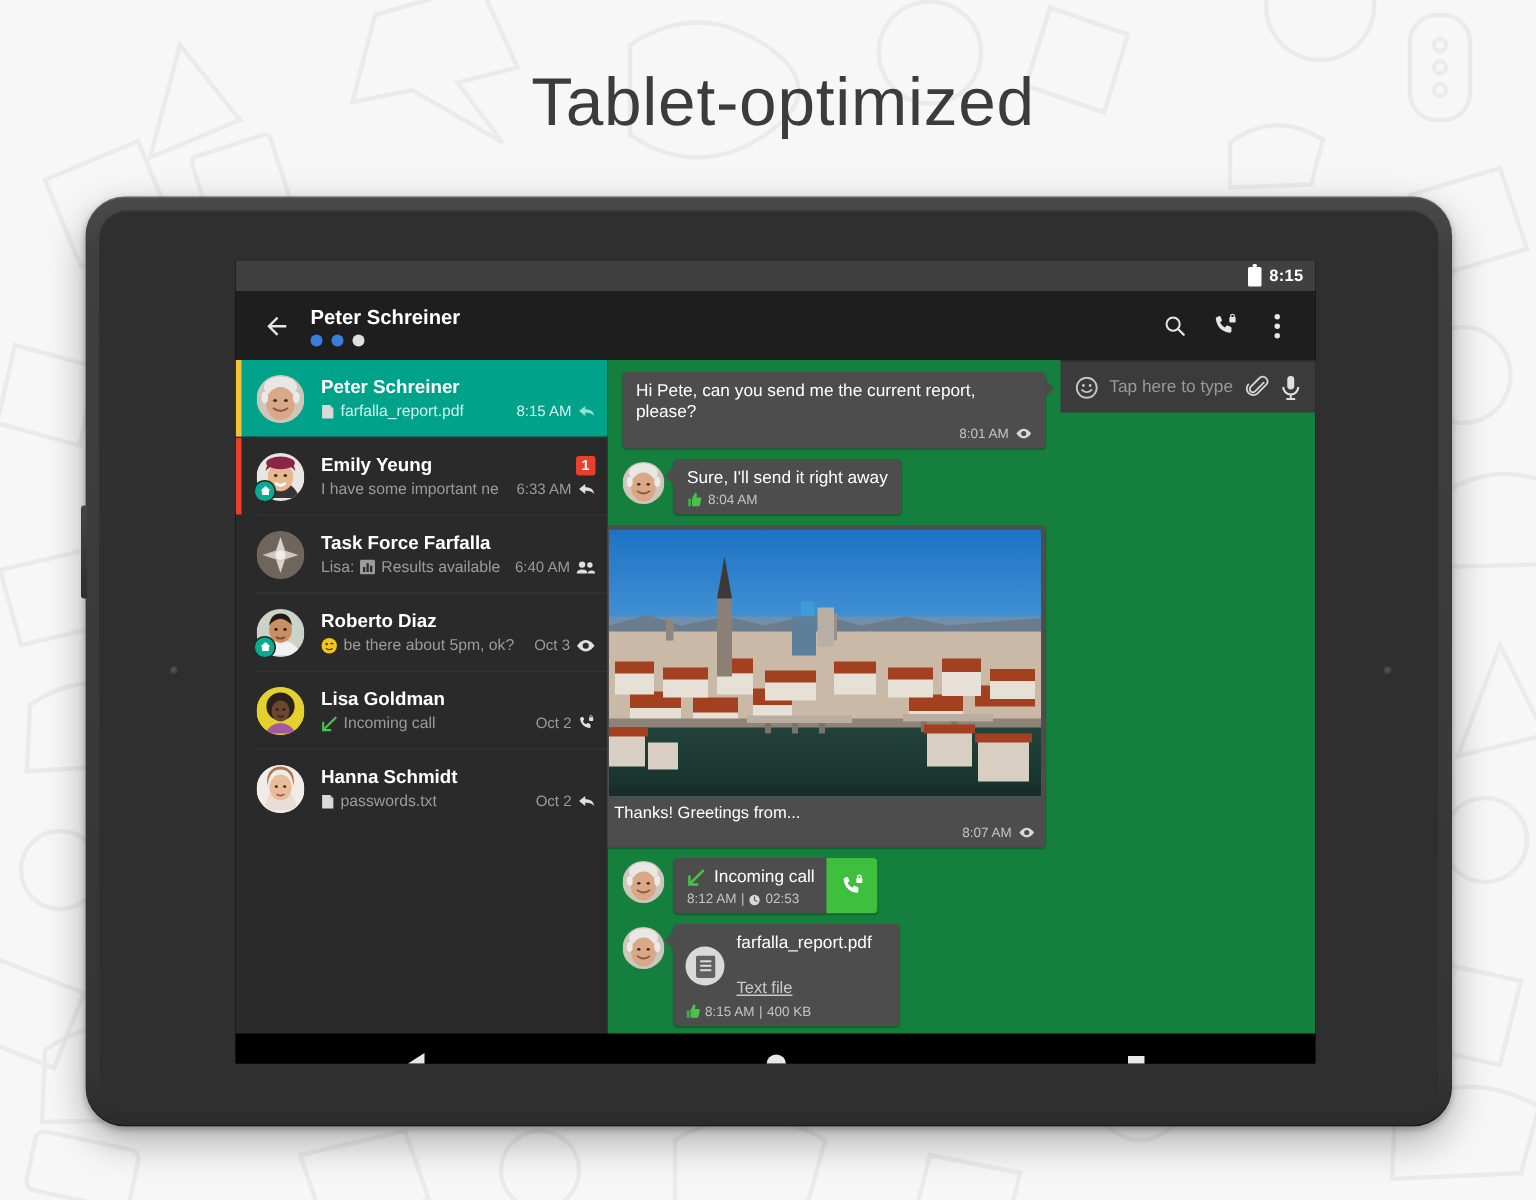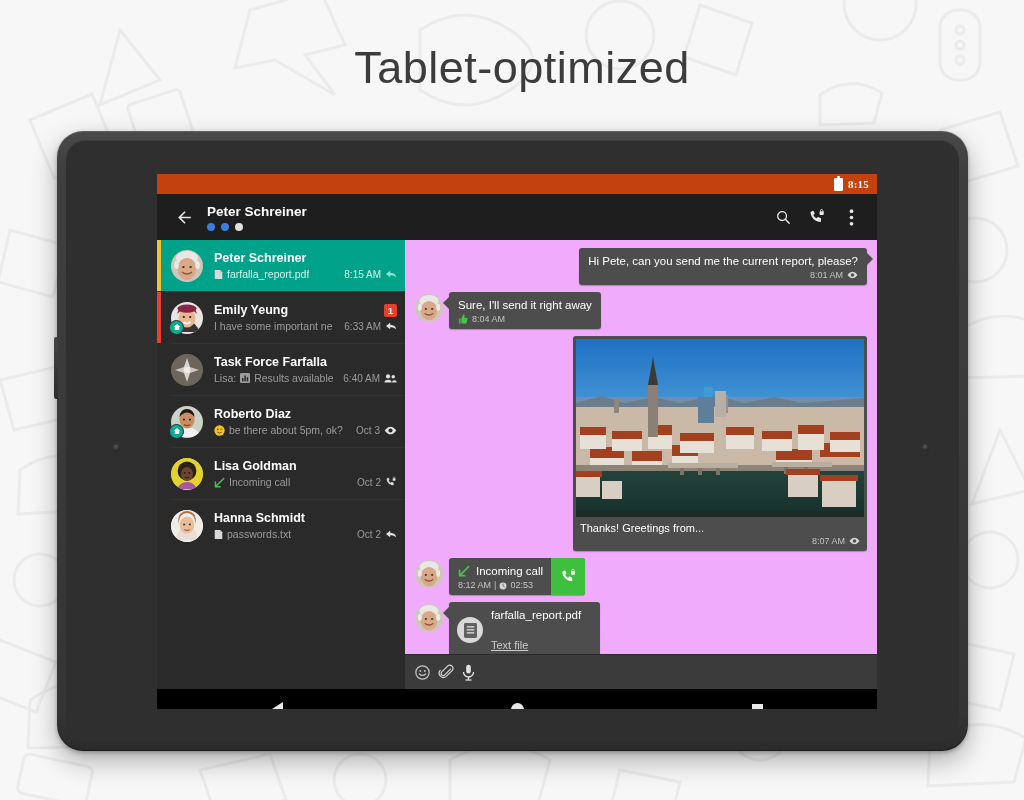--- a/index.html
+++ b/index.html
@@ -35,38 +35,38 @@
   }
   .bezel-cam{position:absolute;width:7px;height:7px;border-radius:50%;
     background:radial-gradient(circle at 40% 35%,#5a5a5a,#262626 70%);}
   .cam-left{left:47px;top:304px;}
   .cam-right{left:856px;top:304px;}
   .vol-button{position:absolute;left:-3px;top:206px;width:4px;height:62px;
     background:linear-gradient(180deg,#454545,#2d2d2d);border-radius:2px 0 0 2px;}
   .edge-hi{position:absolute;inset:0;border-radius:26px;pointer-events:none;
     box-shadow:inset 0 1px 0 rgba(255,255,255,.12),inset 0 -1px 0 rgba(0,0,0,.4);}
   
-  .statusbar{height:20px;background:#c2410c;display:flex;align-items:center;
-    justify-content:flex-end;padding-right:8px;gap:5px;font-family:Liberation Serif, serif;}
+  .statusbar{height:20px;background:#404040;display:flex;align-items:center;
+    justify-content:flex-end;padding-right:8px;gap:5px;}
   .statusbar .clock{color:#fff;font-size:11px;font-weight:bold;letter-spacing:.2px;}
   .batt{width:7px;height:11px;border:1px solid #fff;border-radius:1px;background:#fff;position:relative;}
   .batt:before{content:"";position:absolute;left:1.5px;top:-3px;width:3px;height:2px;background:#fff;border-radius:1px;}
   
   .toolbar{height:46px;background:#1e1e1e;display:flex;align-items:center;padding:0 10px;}
   .tb-back{width:34px;height:34px;display:flex;align-items:center;justify-content:center;cursor:pointer;}
   .tb-title-wrap{margin-left:6px;flex:1;}
   .tb-title{color:#fff;font-size:13.5px;font-weight:bold;line-height:15px;}
   .dots{display:flex;gap:6px;margin-top:4px;}
   .dot{width:8px;height:8px;border-radius:50%;}
   .tb-icons{display:flex;align-items:center;gap:2px;}
   .tb-ic{width:32px;height:34px;display:flex;align-items:center;justify-content:center;cursor:pointer;}
   
   .app-body{display:flex;height:449px;}
   .chatlist{width:248px;background:#2a2a2a;overflow:hidden;}
-  .chatpane{flex:1;background:#f0abfc;position:relative;display:flex;flex-direction:column;}
+  .chatpane{flex:1;background:#15803d;position:relative;display:flex;flex-direction:row;}
   
   .row{position:relative;display:flex;align-items:center;height:51px;padding:0 8px 0 14px;}
   .row.sel{background:#00a28a;}
   .row .strip{position:absolute;left:0;top:0;width:4px;height:100%;}
   .avatar{width:32px;height:32px;border-radius:50%;flex:0 0 32px;position:relative;overflow:visible;}
   .avatar .face{width:32px;height:32px;border-radius:50%;overflow:hidden;position:relative;}
   .badge-home{position:absolute;left:-2px;bottom:-1px;width:13px;height:13px;border-radius:50%;
     background:#0aab93;border:1.5px solid #2a2a2a;display:flex;align-items:center;justify-content:center;}
   .rtext{margin-left:11px;flex:1;min-width:0;}
   .rname{font-size:12.5px;font-weight:bold;color:#fff;line-height:15px;white-space:nowrap;}
@@ -652,20 +652,21 @@
             </div>
           </div>
 
           <div class="composer">
             <svg width="15" height="15" viewBox="0 0 16 16">
               <circle cx="8" cy="8" r="7.1" fill="none" stroke="#c4c4c4" stroke-width="1.3"></circle>
               <circle cx="5.6" cy="6.4" r="1" fill="#c4c4c4"></circle>
               <circle cx="10.4" cy="6.4" r="1" fill="#c4c4c4"></circle>
               <path d="M4.6 9.6 q3.4 3 6.8 0" stroke="#c4c4c4" stroke-width="1.3" fill="none" stroke-linecap="round"></path>
             </svg>
+            <div class="ph">Tap here to type</div>
             <svg width="16" height="16" viewBox="0 0 20 20">
               <path d="M15.6 6.4 L8.4 13.6a2.6 2.6 0 0 1-3.7-3.7l7.6-7.6a4 4 0 0 1 5.6 5.6l-7.6 7.6a5.4 5.4 0 0 1-7.6-7.6" fill="none" stroke="#d6d6d6" stroke-width="1.5" stroke-linecap="round"></path>
             </svg>
             <svg width="13" height="17" viewBox="0 0 14 18">
               <rect x="4.5" y="0.6" width="5" height="9.6" rx="2.5" fill="#e0e0e0"></rect>
               <path d="M1.6 8.4a5.4 5.4 0 0 0 10.8 0" fill="none" stroke="#e0e0e0" stroke-width="1.5"></path>
               <rect x="6.3" y="13.4" width="1.4" height="3.6" fill="#e0e0e0"></rect>
               <rect x="3.8" y="16.4" width="6.4" height="1.4" fill="#e0e0e0"></rect>
             </svg>
           </div>

